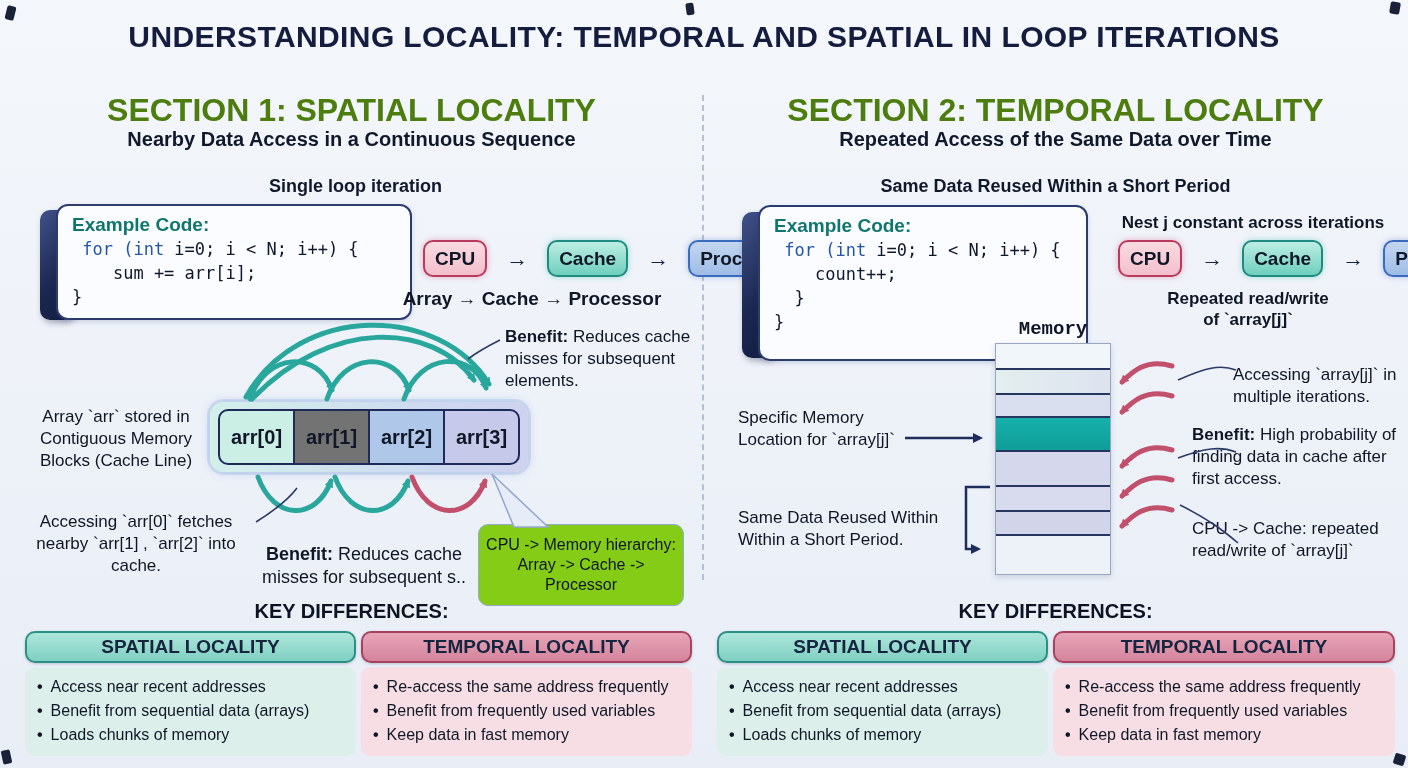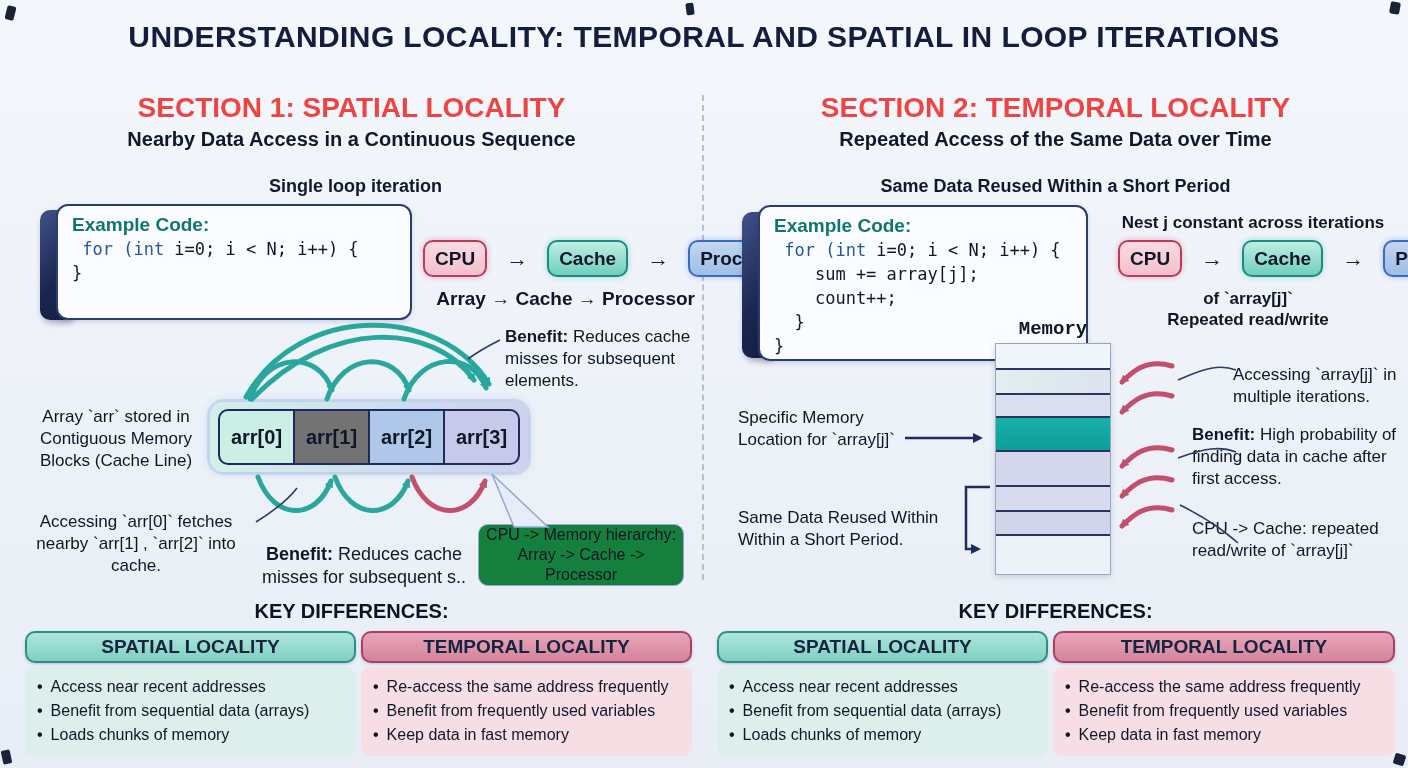--- a/index.html
+++ b/index.html
@@ -11,21 +11,21 @@
   }
   .abs { position:absolute; }
   .center { text-align:center; }
   .right { text-align:left; }
 
   .page-title { top:20px; left:0; width:1408px; font-size:30px; font-weight:800;
     letter-spacing:.4px; color:#141d3e; text-align:center; }
 
   .divider { left:702px; top:95px; height:485px; border-left:2px dashed #b7c0d3; }
 
-  .sec-heading { font-size:28px; font-weight:800; color:#ef4444; }
+  .sec-heading { font-size:32px; font-weight:800; color:#4d7c0f; }
   .sec-sub { font-size:20px; font-weight:600; color:#10182b; }
   .sec-caption { font-size:18px; font-weight:600; color:#10182b; }
 
   
   .code-bracket { width:34px; border-radius:10px;
     background:linear-gradient(135deg,#41528a 0%,#1b2750 60%,#131d42 100%);
     box-shadow:2px 3px 6px rgba(20,30,70,.35); }
   .code-card { background:#fbfcff; border:2px solid #2c3c6e; border-radius:12px;
     padding:7px 12px 6px 14px; box-shadow:0 2px 5px rgba(40,60,120,.18); }
   .code-label { font-size:19px; font-weight:700; color:#0f766e; line-height:24px; }
@@ -54,22 +54,22 @@
     box-shadow:0 0 0 3px rgba(150,175,225,.30), 0 0 10px rgba(120,160,220,.45); }
   .array-cells { display:flex; }
   .cell { width:77px; height:56px; border:2px solid #1e2b5a; margin-left:-2px;
     display:flex; align-items:center; justify-content:center;
     font-size:20px; font-weight:600; color:#101828; }
   .cell:first-child { margin-left:0; border-radius:10px 0 0 10px;text-align:center; }
   .cell:last-child { border-radius:0 10px 10px 0; }
   .cell-0 { background:#cbeee5; } .cell-1 { background:#737373; }
   .cell-2 { background:#afc8ea; } .cell-3 { background:#c6c9e9; }
 
-  .callout { background:#15803d; border:1.5px solid #93a7d1; border-radius:10px;
-    font-size:16px; line-height:20px; padding:0 6px; text-align:center; }
+  .callout { background:#84cc16; border:1.5px solid #93a7d1; border-radius:10px;
+    font-size:16px; line-height:20px; padding:10px 6px; text-align:center; }
 
   
   .memory-stack { width:116px; height:232px; border:1.5px solid #9aa6bf;
     background:#eef2f8; display:flex; flex-direction:column;
     box-shadow:0 2px 6px rgba(60,80,130,.2); }
   .mrow { border-bottom:2px solid #27355f; }
   .mrow:last-child { border-bottom:none; flex:1; }
   .mr-0 { height:26px; background:#f1f6fa; }
   .mr-1 { height:25px; background:linear-gradient(90deg,#e3eeee,#dde3ef); }
   .mr-2 { height:23px; background:#d9dfee; }
@@ -105,31 +105,32 @@
 <div class="abs divider"></div>
 
 <div class="abs sec-heading center" style="top:92px;left:0;width:703px;">SECTION 1: SPATIAL LOCALITY</div>
 <div class="abs sec-sub center" style="top:128px;left:0;width:703px;">Nearby Data Access in a Continuous Sequence</div>
 <div class="abs sec-caption center" style="top:176px;left:0;width:703px;padding-left:8px;">Single loop iteration</div>
 
 <div class="abs code-bracket" style="left:40px;top:210px;height:110px;"></div>
 <div class="abs code-card" style="left:56px;top:204px;width:356px;height:116px;">
   <div class="code-label">Example Code:</div>
   <div class="code-line"><span class="kw"> for (int</span><span> i=0; i &lt; N; i++) {</span></div>
+  <div class="code-line">    sum += arr[i];</div>
   <div class="code-line">}</div>
 </div>
 
 <div class="abs flow" style="left:423px;top:240px;">
   <div class="node node-cpu">CPU</div>
   <div class="flow-arrow">→</div>
   <div class="node node-cache">Cache</div>
   <div class="flow-arrow">→</div>
   <div class="node node-proc">Processor</div>
 </div>
-<div class="abs center" style="left:405px;top:288px;width:290px;font-size:19px;font-weight:600;text-align:right;">Array → Cache → Processor</div>
+<div class="abs center" style="left:387px;top:288px;width:290px;font-size:19px;font-weight:600;">Array → Cache → Processor</div>
 
 <div class="abs body-text" style="left:505px;top:326px;width:186px;"><span class="b">Benefit:</span><span> Reduces cache misses for subsequent elements.</span></div>
 
 <div class="abs body-text center" style="left:22px;top:406px;width:188px;">Array `arr` stored in Contiguous Memory Blocks (Cache Line)</div>
 <div class="abs array-outer" style="left:210px;top:402px;width:318px;height:70px;"></div>
 <div class="abs array-cells" style="left:218px;top:409px;">
   <div class="cell cell-0">arr[0]</div>
   <div class="cell cell-1">arr[1]</div>
   <div class="cell cell-2">arr[2]</div>
   <div class="cell cell-3">arr[3]</div>
@@ -140,37 +141,36 @@
 <div class="abs callout" style="left:478px;top:524px;width:206px;">CPU -&gt; Memory hierarchy: Array -&gt; Cache -&gt; Processor</div>
 
 <div class="abs sec-heading center" style="top:92px;left:703px;width:705px;">SECTION 2: TEMPORAL LOCALITY</div>
 <div class="abs sec-sub center" style="top:128px;left:703px;width:705px;">Repeated Access of the Same Data over Time</div>
 <div class="abs sec-caption center" style="top:176px;left:703px;width:705px;">Same Data Reused Within a Short Period</div>
 
 <div class="abs code-bracket" style="left:742px;top:212px;height:146px;"></div>
 <div class="abs code-card" style="left:758px;top:205px;width:330px;height:156px;">
   <div class="code-label">Example Code:</div>
   <div class="code-line"><span class="kw"> for (int</span><span> i=0; i &lt; N; i++) {</span></div>
-  <div class="code-line">    sum += array[j];</div>
   <div class="code-line">    count++;</div>
   <div class="code-line">  }</div>
   <div class="code-line">}</div>
 </div>
 
 <div class="abs center" style="left:1100px;top:213px;width:306px;font-size:17px;font-weight:600;">Nest j constant across iterations</div>
 <div class="abs flow" style="left:1118px;top:240px;">
   <div class="node node-cpu">CPU</div>
   <div class="flow-arrow">→</div>
   <div class="node node-cache">Cache</div>
   <div class="flow-arrow">→</div>
   <div class="node node-proc">Processor</div>
 </div>
 <div class="abs center" style="left:1133px;top:288px;width:230px;font-size:17px;line-height:21px;font-weight:600;">
+  <div>Repeated read/write</div>
   <div>of `array[j]`</div>
-  <div>Repeated read/write</div>
 </div>
 
 <div class="abs center" style="left:990px;top:318px;width:126px;font-size:19px;font-weight:600;font-family:Liberation Mono, monospace;">Memory</div>
 <div class="abs memory-stack" style="left:995px;top:343px;">
   <div class="mrow mr-0"></div>
   <div class="mrow mr-1"></div>
   <div class="mrow mr-2"></div>
   <div class="mrow mr-3"></div>
   <div class="mrow mr-4"></div>
   <div class="mrow mr-5"></div>

